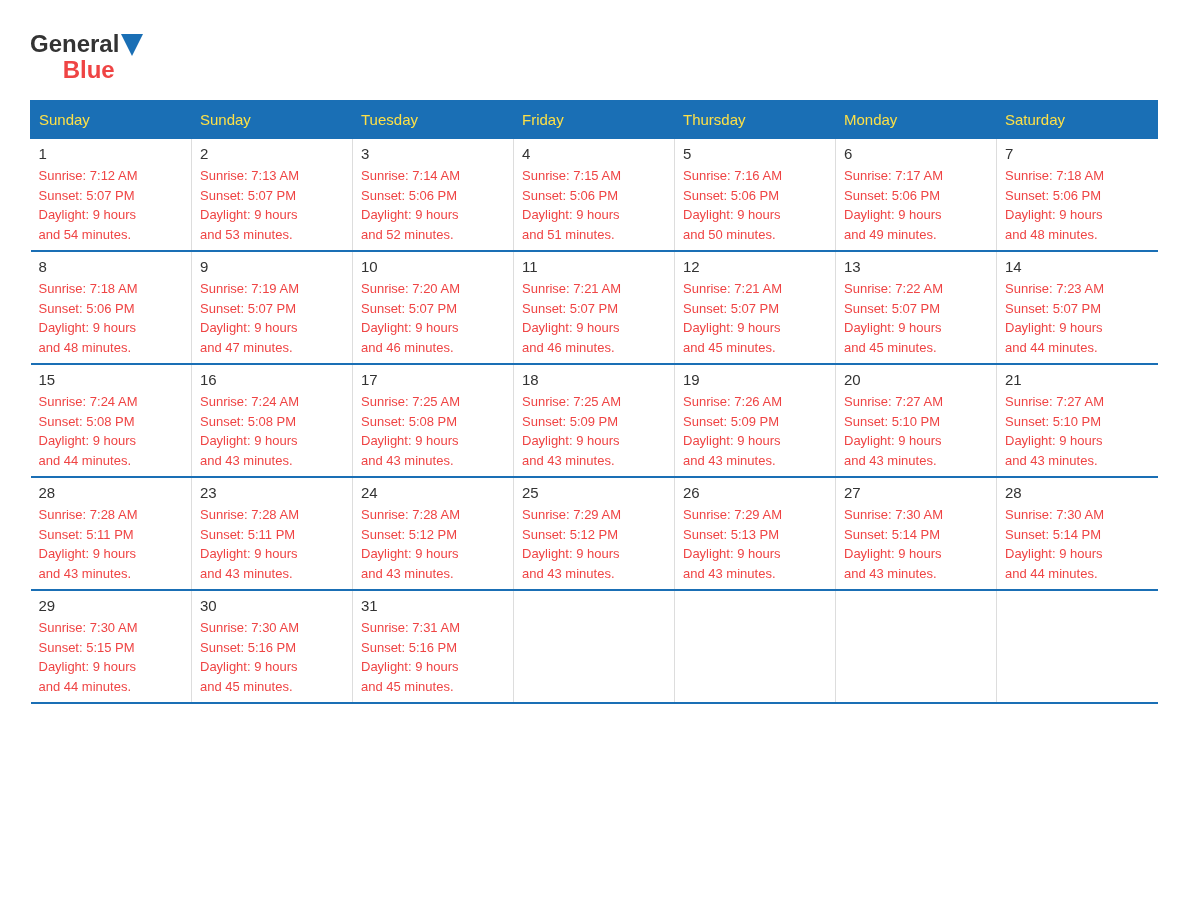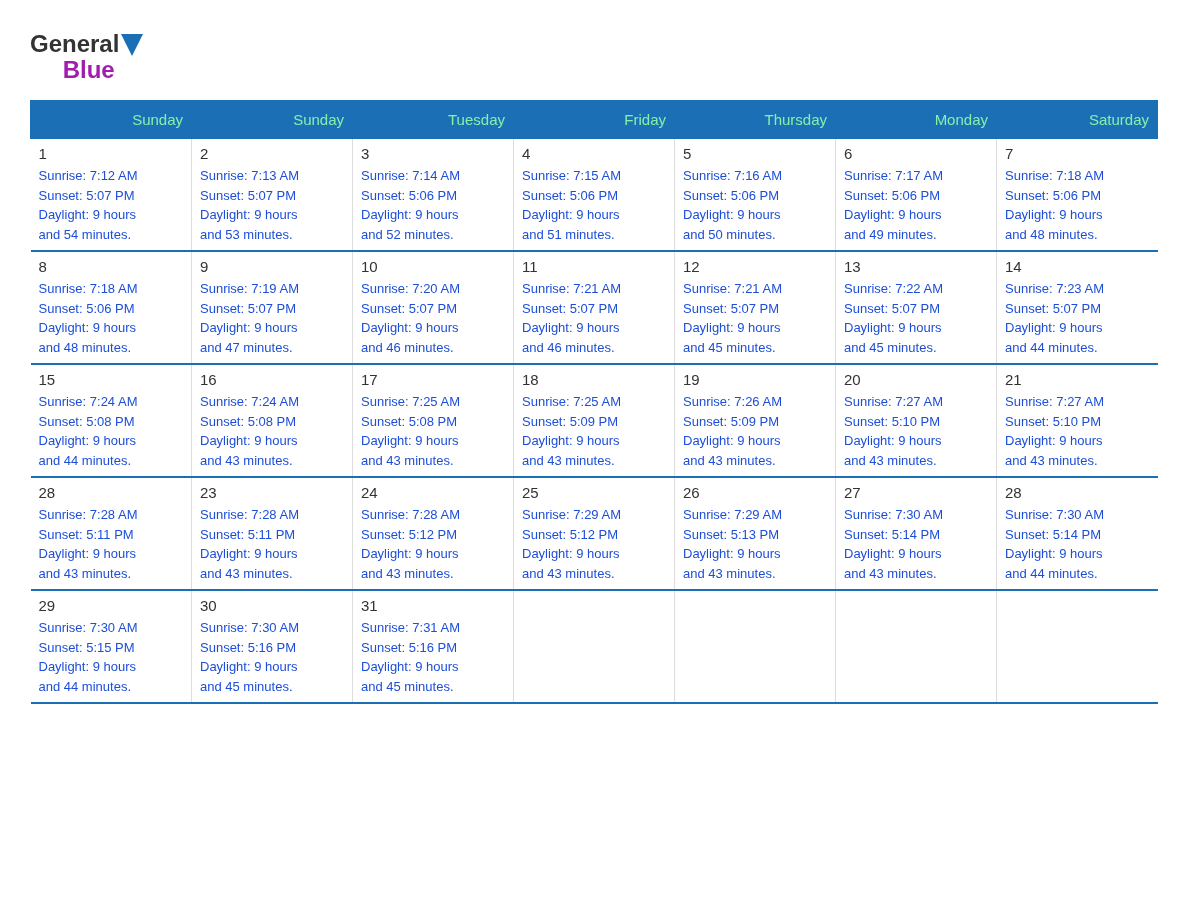--- a/index.html
+++ b/index.html
@@ -34,25 +34,25 @@
       font-size: 20px;
       color: #444;
     }
     table {
       width: 100%;
       border-collapse: collapse;
       table-layout: fixed;
     }
     thead tr th {
       background-color: #1a6fb5;
-      color: #86efac;
+      color: #fde047;
       padding: 10px 8px;
       font-size: 15px;
       font-weight: normal;
-      text-align: right;
+      text-align: left;
       border: 1px solid #1a6fb5;
     }
     tbody tr {
       border-bottom: 2px solid #1a6fb5;
     }
     tbody tr td {
       padding: 6px 8px;
       vertical-align: top;
       border-right: 1px solid #ddd;
       font-size: 13px;
@@ -64,39 +64,39 @@
     }
     .day-num {
       font-size: 15px;
       font-weight: normal;
       display: block;
       margin-bottom: 4px;
     }
     .day-info {
       font-size: 13px;
       line-height: 1.5;
-      color: #1d4ed8;
+      color: #ef4444;
     }
     .empty-cell {
       background: #fff;
     }
   </style>
 </head>
 <body>
 
 <div class="header-area">
   <div class="logo">
   <div class="logo-row1">
     <span style="color:#333;font-size:24px;font-weight:bold;">General</span>
     <svg width="22" height="22" viewBox="0 0 22 22" style="margin-left:2px;margin-top:2px;">
       <polygon points="0,0 22,0 11,22" fill="#1a6fb5"></polygon>
     </svg>
   </div>
   <div class="logo-row2">
-    <span style="color:#a21caf;font-size:24px;font-weight:bold;margin-left:4px;">Blue</span>
+    <span style="color:#ef4444;font-size:24px;font-weight:bold;margin-left:4px;">Blue</span>
   </div>
 </div>
   <div class="title-area">
     <div class="month-title"></div>
     <div class="subtitle"></div>
   </div>
 </div>
 
 <table>
   <thead>

